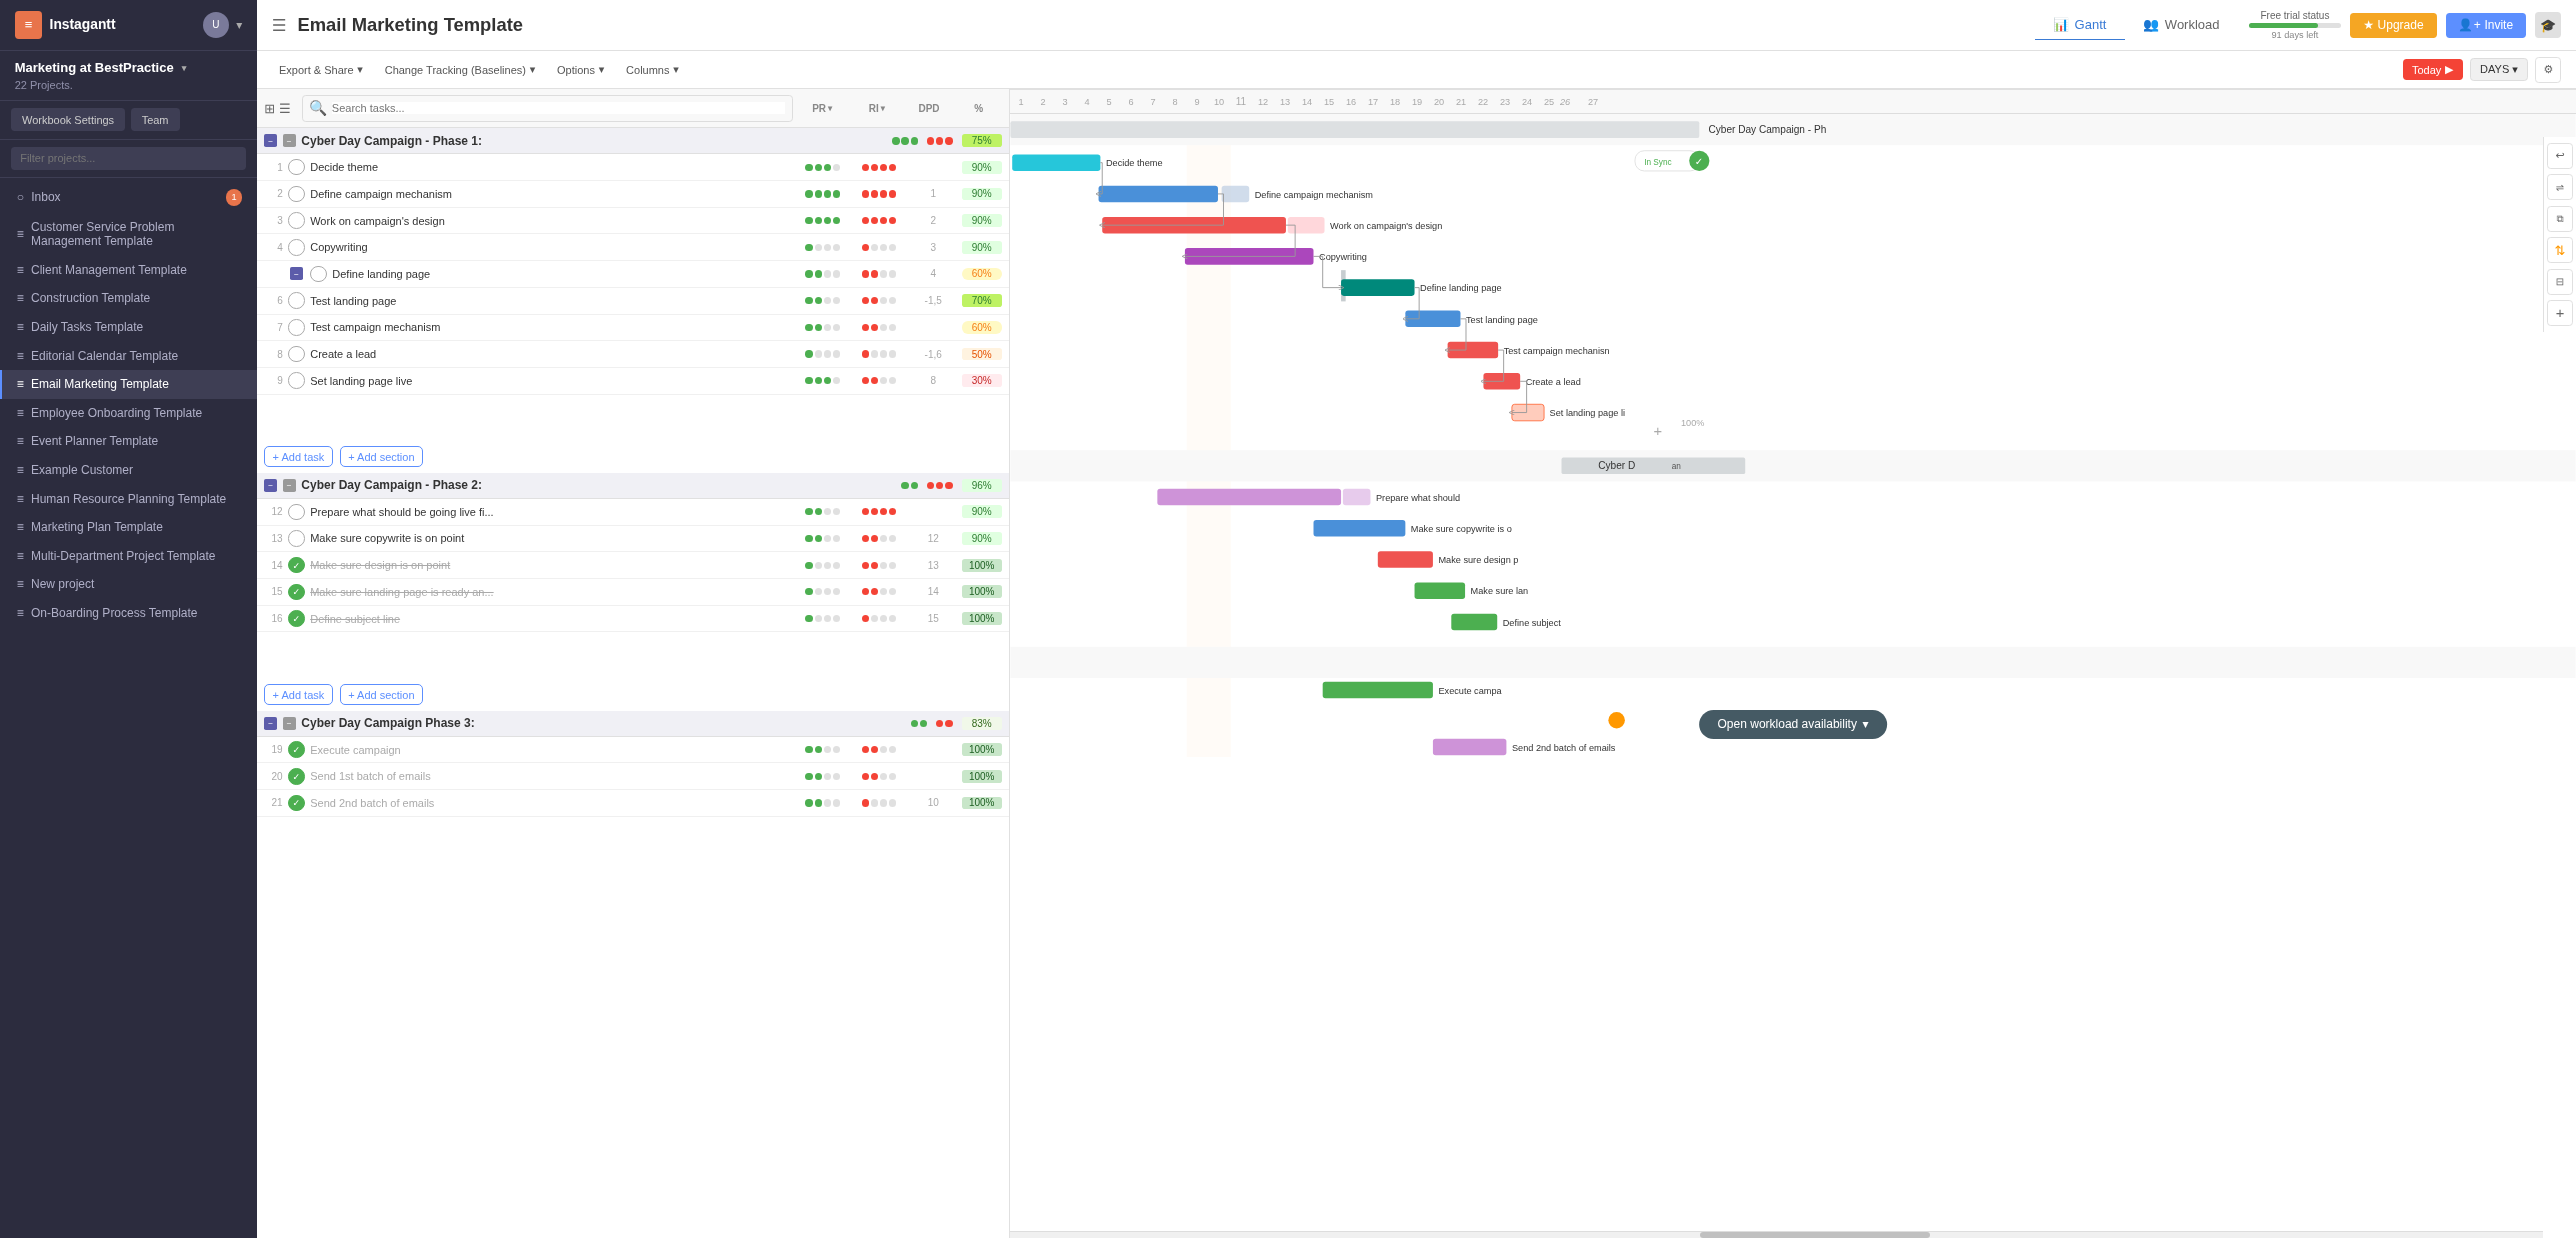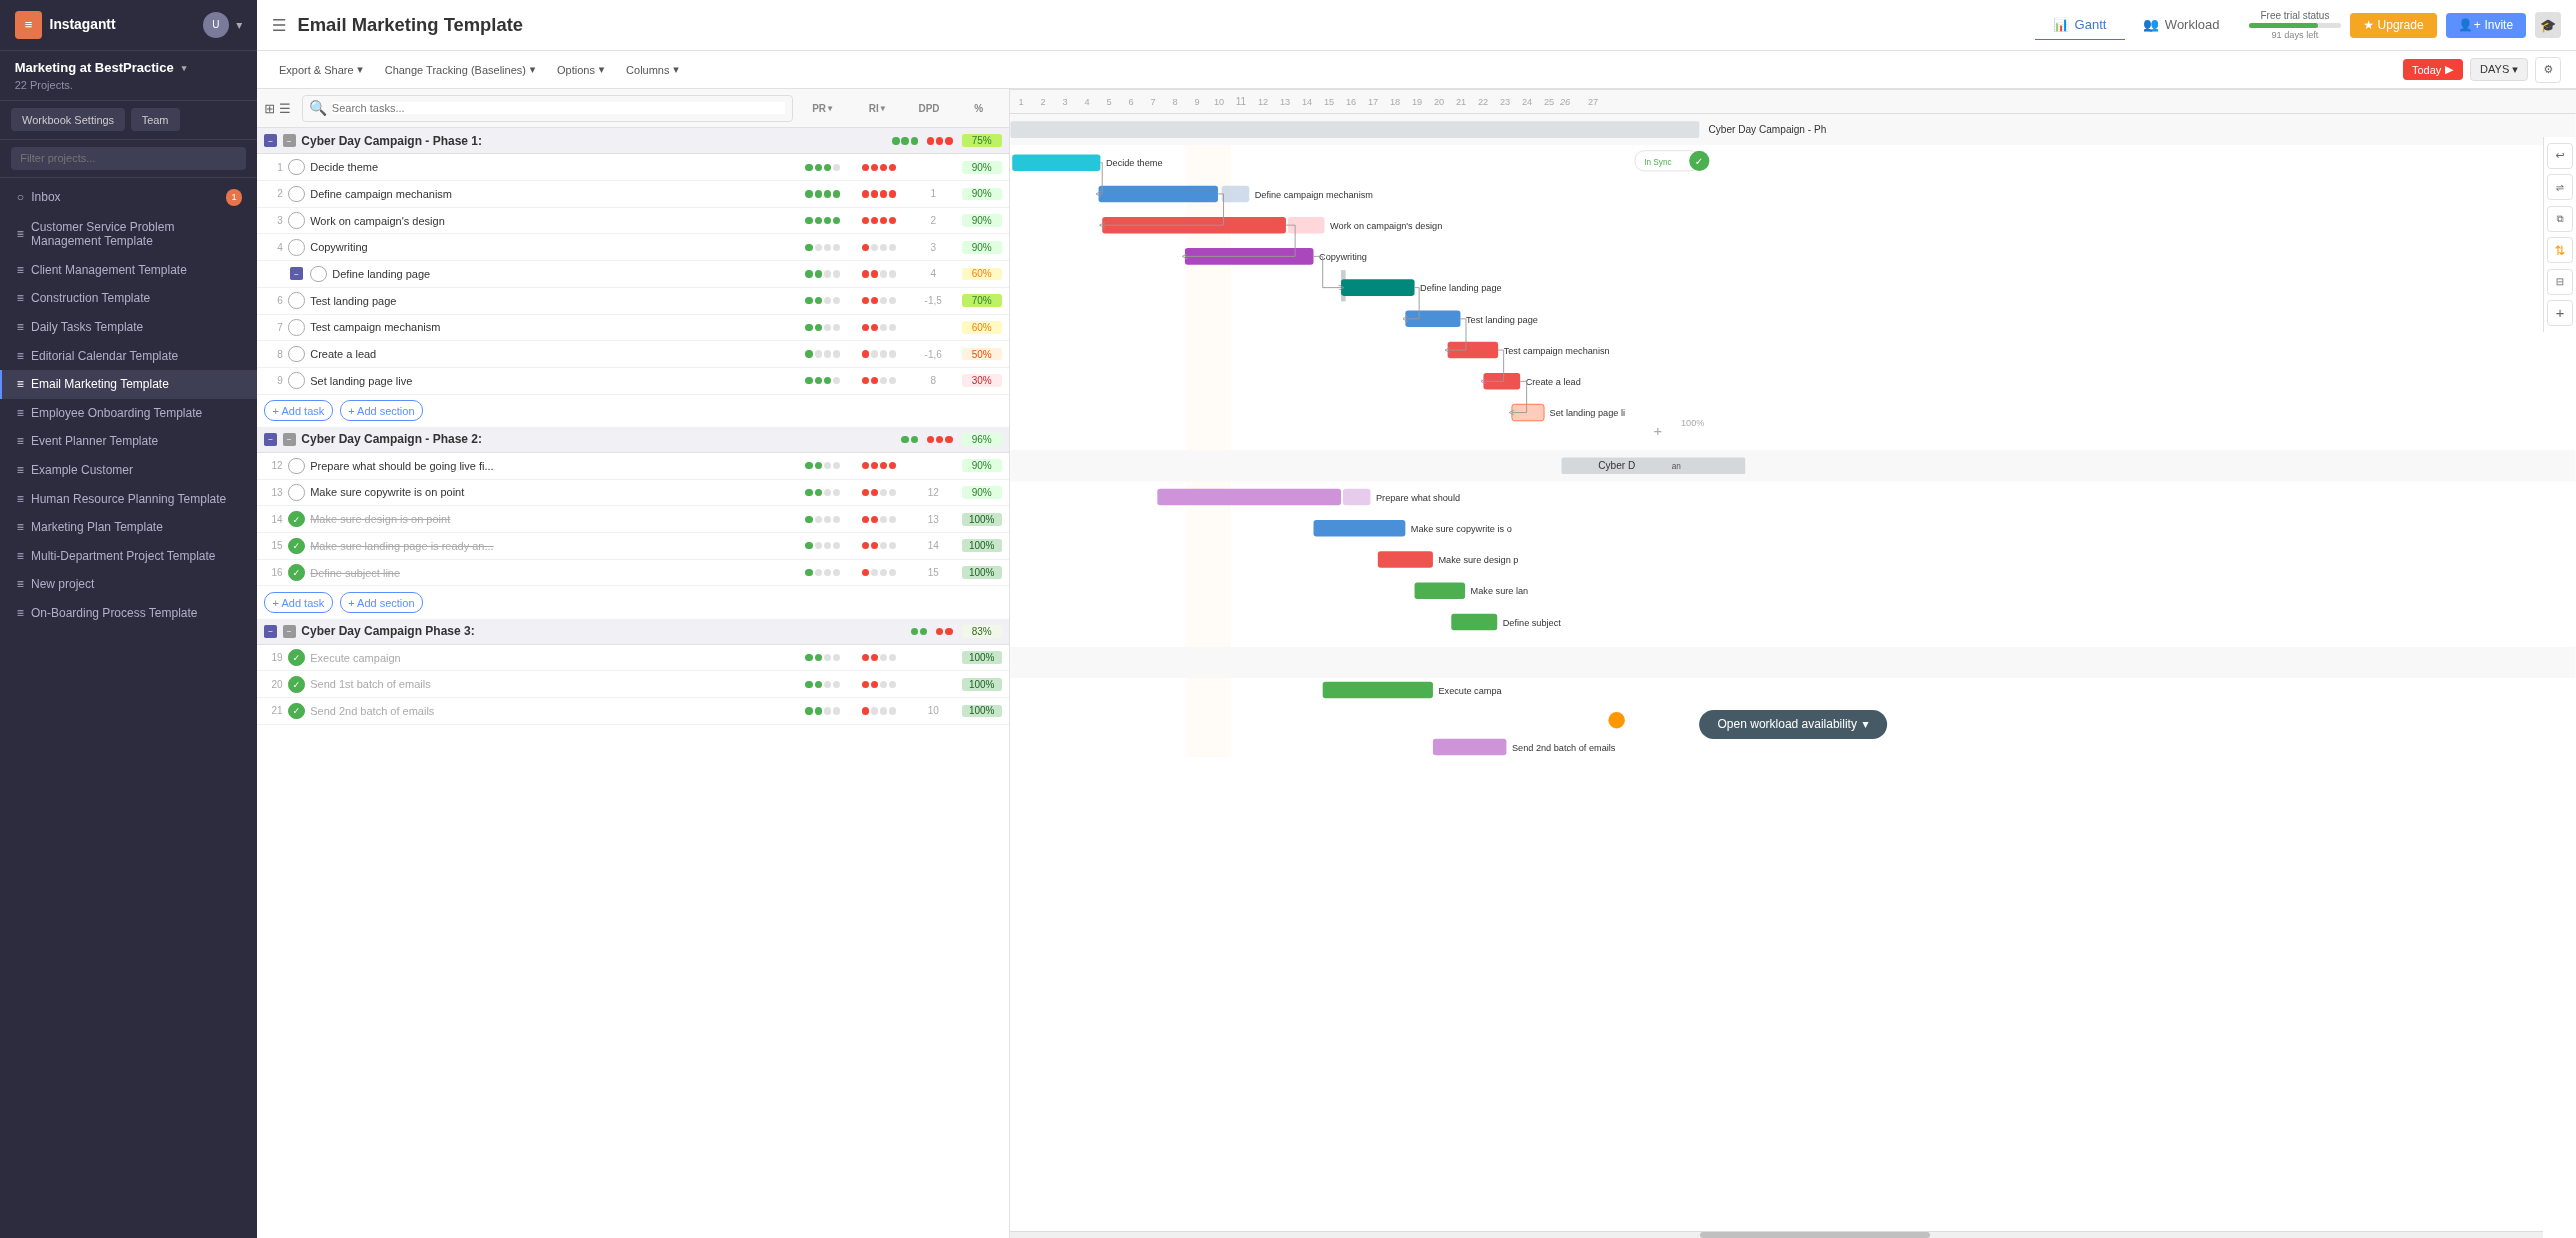--- a/index.html
+++ b/index.html
@@ -266,41 +266,42 @@
     .dpd-val { font-size: 10px; color: #aaa; text-align: center; }
     .pct-badge {
       font-size: 10px;
       padding: 0.9px 5.5px;
       border-radius: 2.8px;
       min-width: 40px;
       text-align: center;
     }
     .pct-90 { background: #e0ffe0; color: #2e7d32; }
     .pct-100 { background: #c8e6c9; color: #1b5e20; }
-    .pct-60 { background: #fff9c4; color: #f57f17; }
+    .pct-60 { background: #fff9c4; color: #f57f17; border-radius: 6px; }
     .pct-70 { background: #bef264; color: #2e7d32; }
     .pct-50 { background: #fff3e0; color: #e65100; }
     .pct-30 { background: #ffebee; color: #c62828; }
     .pct-96 { background: #e0ffe0; color: #2e7d32; }
     .pct-83 { background: #f1f8e9; color: #33691e; }
 
     .add-row {
       display: flex;
       padding: 5.5px 7.3px;
       gap: 7.3px;
     }
     .add-btn {
       background: none;
       border: none;
       color: #5c8fff;
       font-size: 11px;
       cursor: pointer;
       padding: 3.7px 7.3px;
       border: 0.9px solid #5c8fff;
-      border-radius: 10px;
+      border-radius: 5px;
+      margin-top: 46px;
     }
 
     
     .gantt-area {
       flex: 1;
       background: white;
       overflow: hidden;
       position: relative;
     }
     .today-btn {

